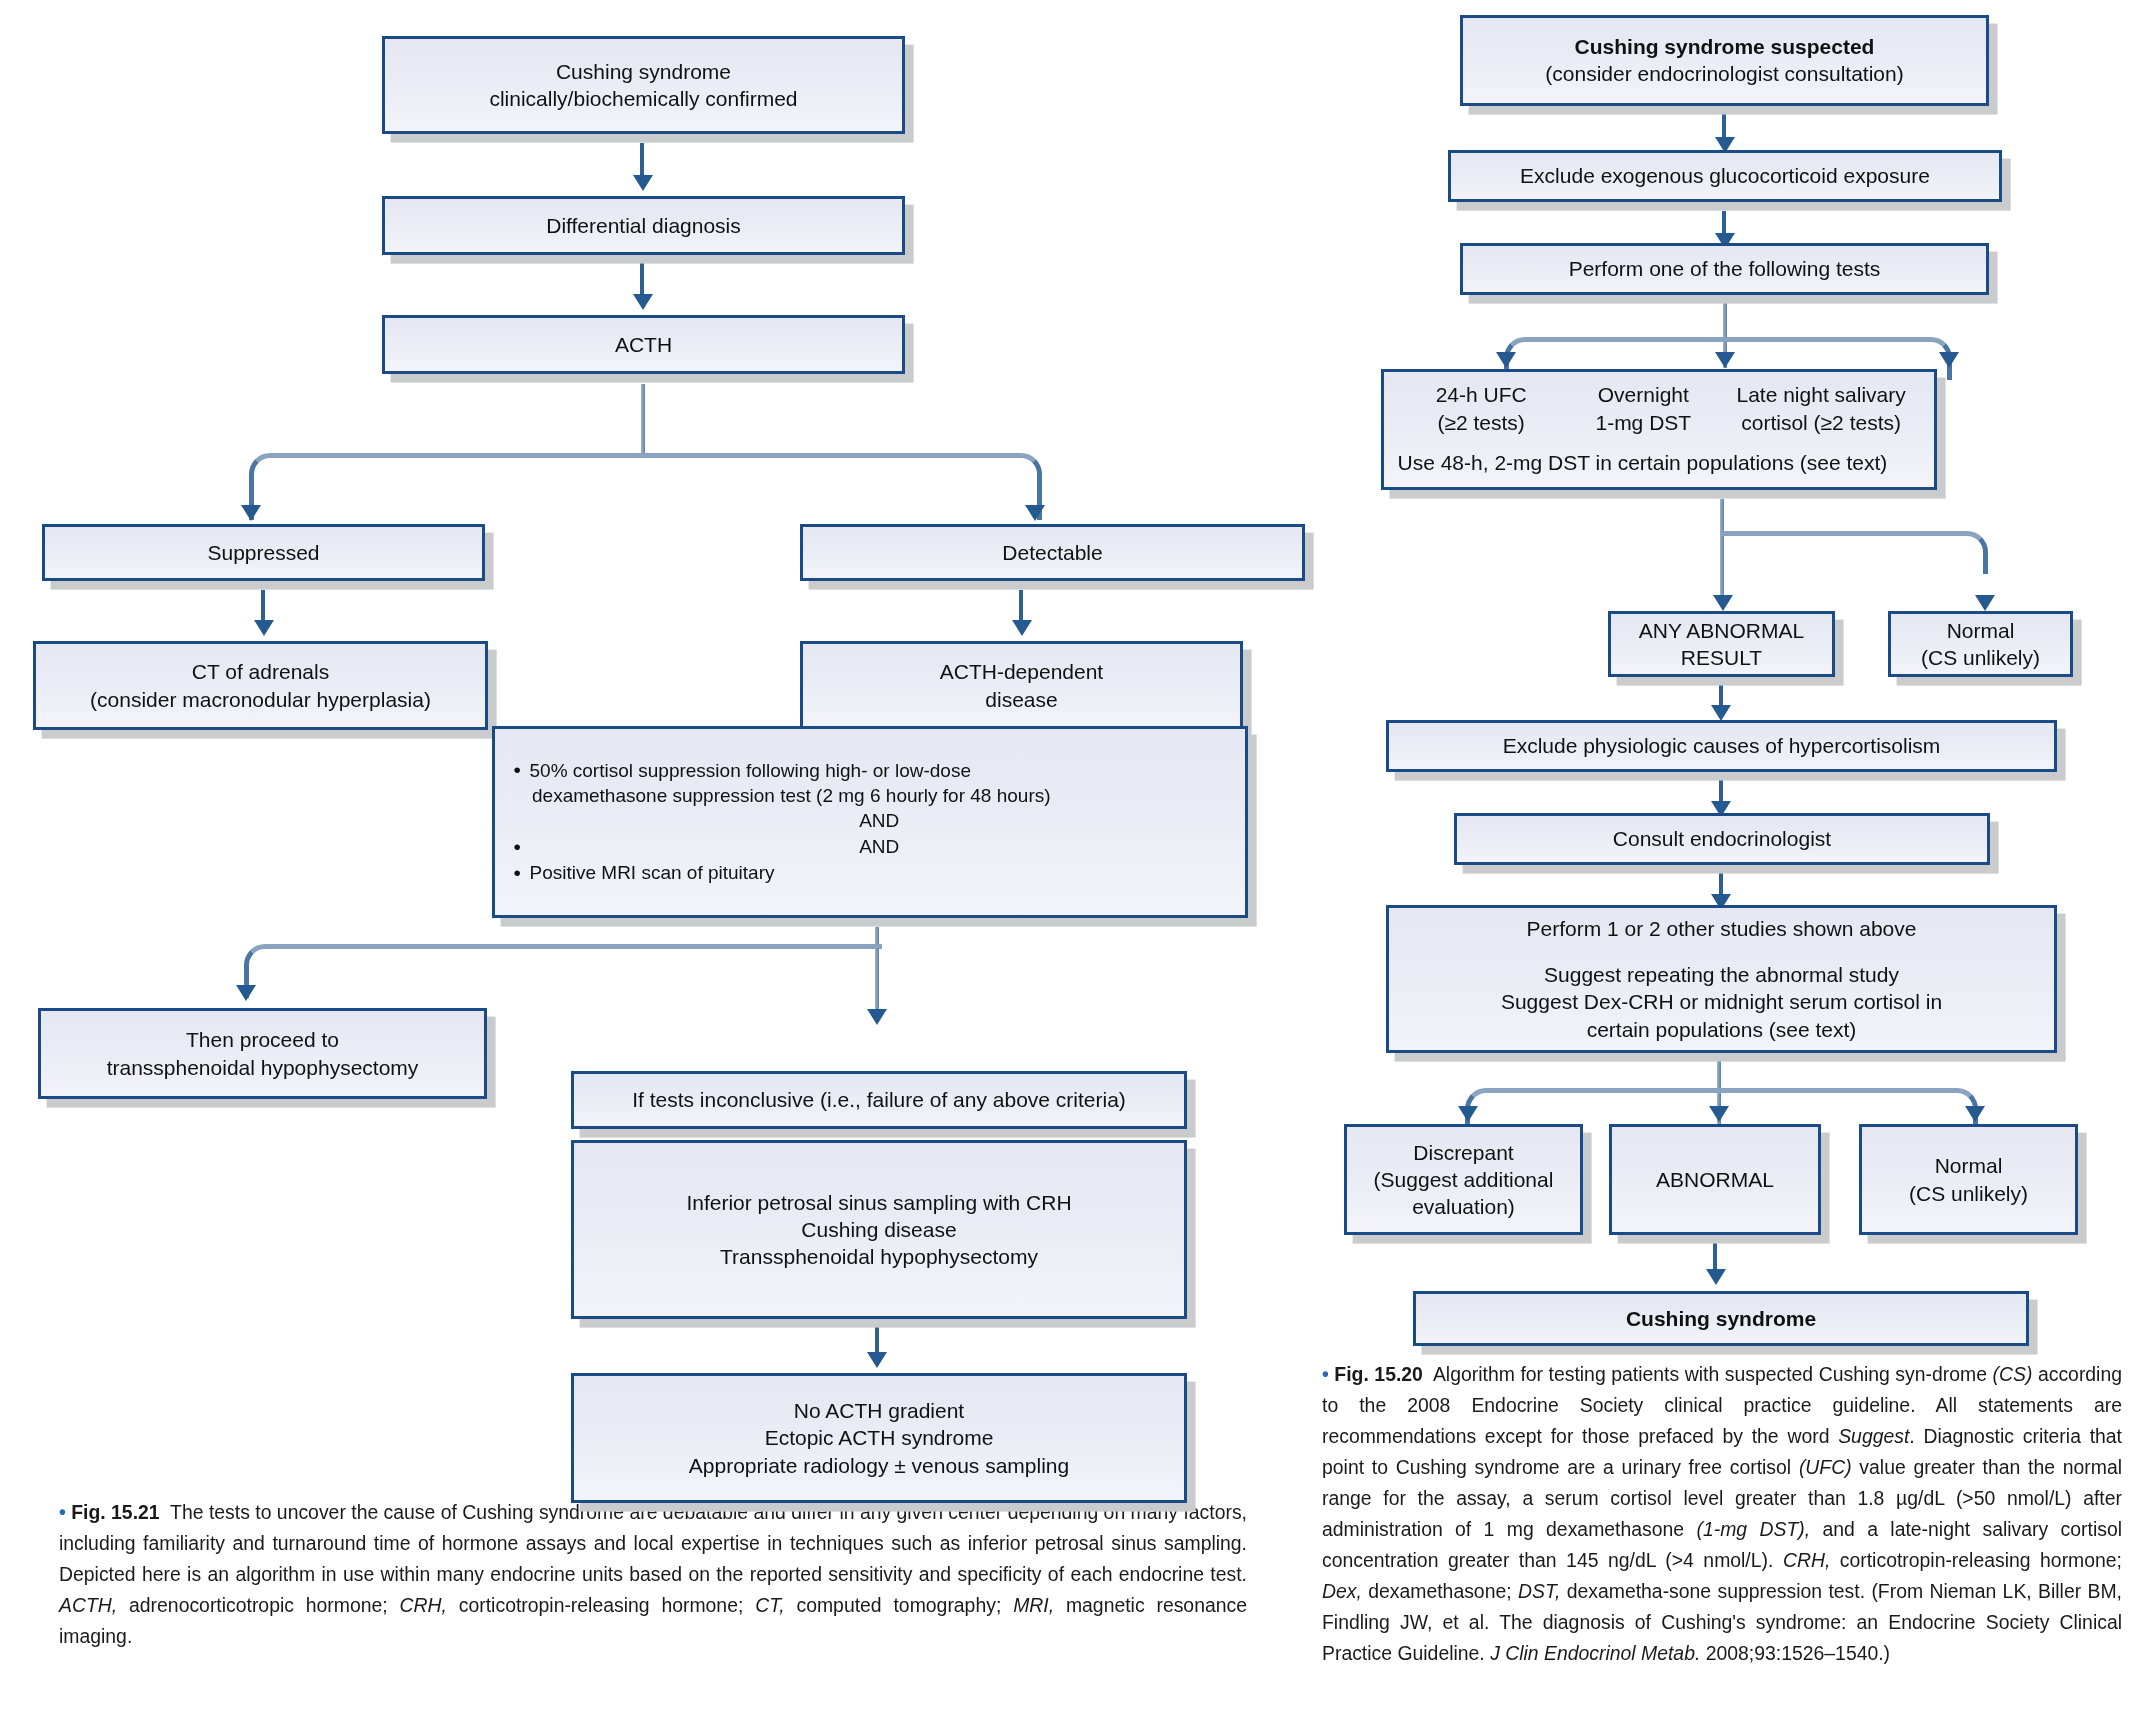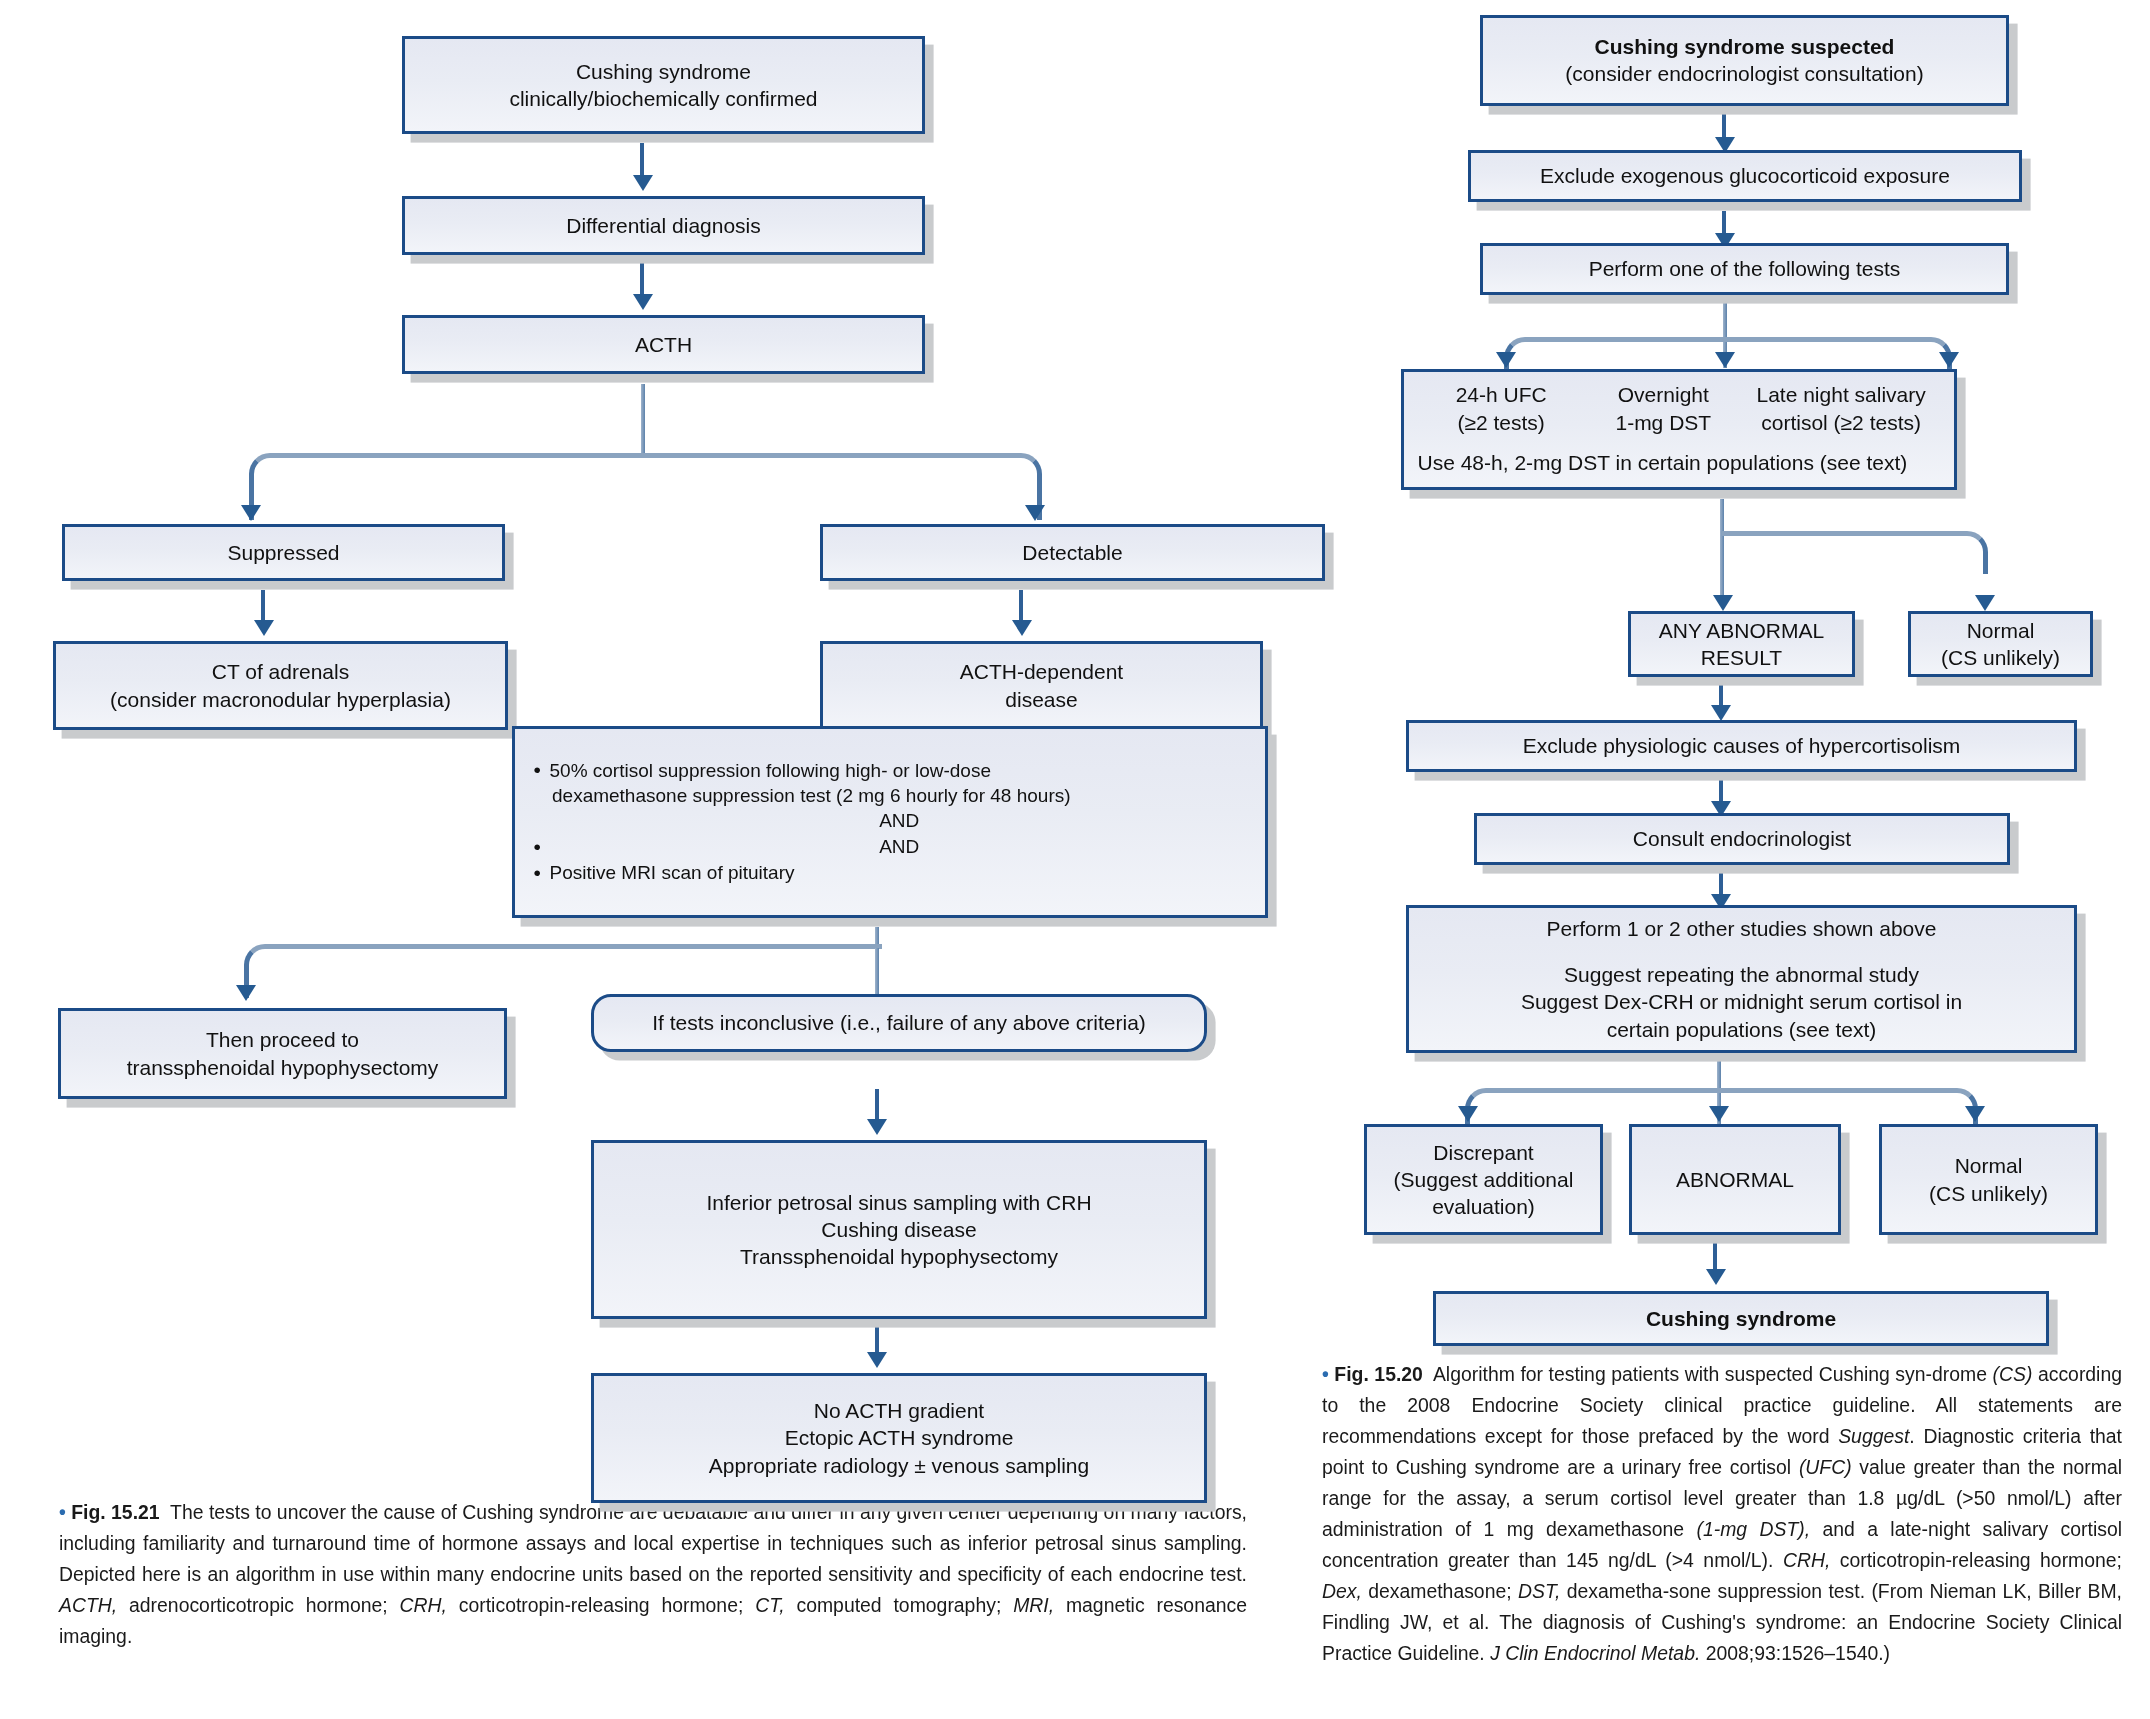--- a/index.html
+++ b/index.html
@@ -16,21 +16,20 @@
     box-sizing:border-box;
     border:3.7px solid #1b4b87;
     background:linear-gradient(180deg,#e5e8f2 0%,#e9ecf4 45%,#f2f4f9 100%);
     box-shadow:8.6px 8.6px 0 0 #c9cbcd;
     display:flex;align-items:center;justify-content:center;
     text-align:center;
     line-height:1.30;
     font-size:21px;
     padding:3.7px 8.6px;
     z-index:3;
-    margin-left:20px;
   }
   .box .inner{width:100%;}
   .box.bold{font-weight:bold;}
   .b-line{display:block;}
   .b-line.bold{font-weight:bold;}
 
   
   .bullets{
     font-size:19px;text-align:left;line-height:1.32;
   }
@@ -158,21 +157,21 @@
     <div class="arrow" style="left:236px;top:985px;"></div>
     <div class="arrow" style="left:867px;top:1009px;"></div>
 
     <div class="box" style="left:38px;top:1008px;width:449px;height:91px;">
       <div class="inner">
         <span class="b-line">Then proceed to</span>
         <span class="b-line">transsphenoidal hypophysectomy</span>
       </div>
     </div>
 
-    <div class="box" style="left:571px;top:994px;width:616px;height:58px;border-radius:20px;">
+    <div class="box" style="left:571px;top:1071px;width:616px;height:58px;">
       <div class="inner">
         <span class="b-line">If tests inconclusive (i.e., failure of any above criteria)</span>
       </div>
     </div>
     <div class="vline" style="left:875px;top:1089px;width:4.3px;height:34px;"></div>
     <div class="arrow" style="left:867px;top:1119px;"></div>
 
     <div class="box" style="left:571px;top:1140px;width:616px;height:179px;">
       <div class="inner">
         <span class="b-line">Inferior petrosal sinus sampling with CRH</span>

